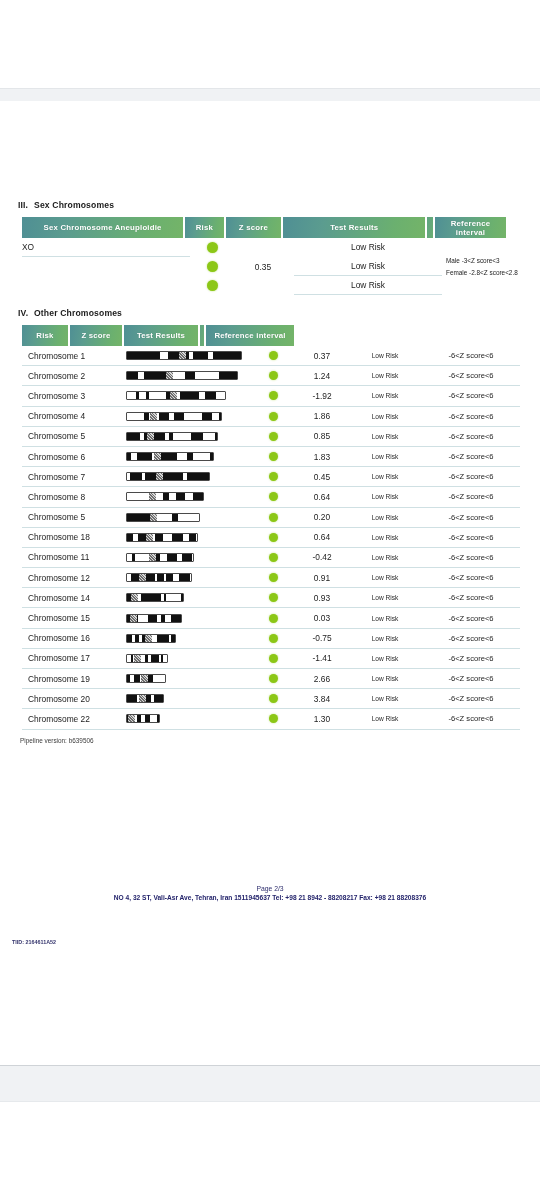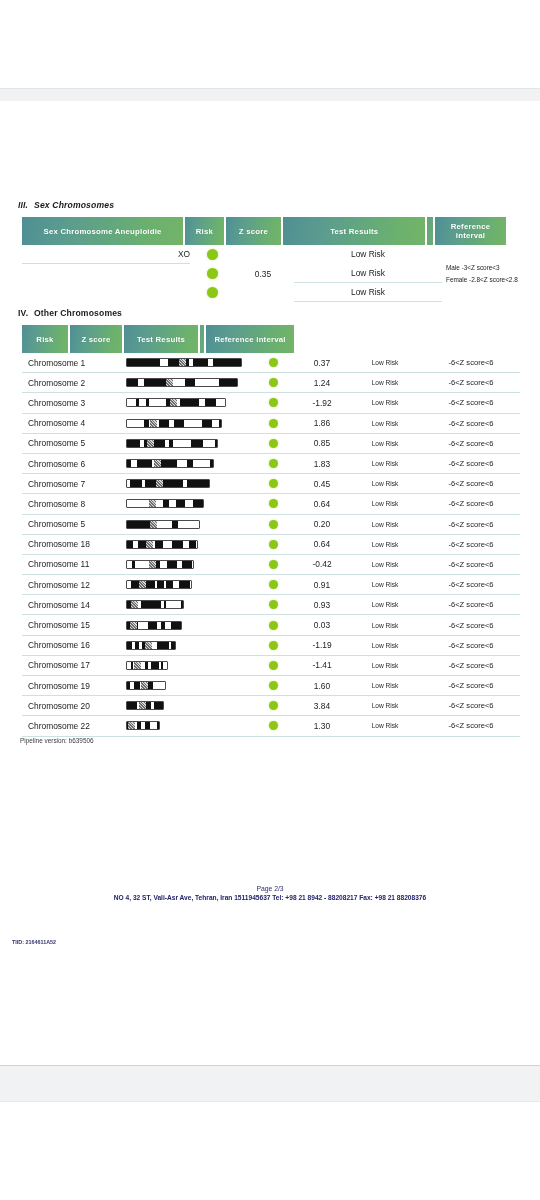--- a/index.html
+++ b/index.html
@@ -23,36 +23,36 @@
   
   .sec-head{
     position:absolute;left:18px;
     font-size:8.6px;font-weight:bold;color:#1b1b1b;letter-spacing:.15px;
     white-space:nowrap;
   }
   .sec-head .num{display:inline-block;min-width:16px;}
 
   
   .tbl{position:absolute;left:22px;width:498px;}
-  .thead{display:flex;height:28px;}
+  .thead{display:flex;height:21px;}
   .th{
     background:linear-gradient(100deg,#4f8f94 0%,#5b9c8f 28%,#63a77e 55%,#6bb06f 78%,#74b468 100%);
     color:#fff;font-size:7.8px;font-weight:bold;letter-spacing:.2px;
     display:flex;align-items:center;justify-content:center;
     margin-right:2px;box-sizing:border-box;text-align:center;
     text-shadow:0 0 1px rgba(0,0,0,.18);
   }
   .th:last-child{margin-right:14px;}
   .th.blank{background:linear-gradient(100deg,#5ea383,#6cae72);}
 
   
   .sex-body{position:relative;}
   .sex-col-name{position:absolute;left:0;width:168px;}
   .sex-row{
-    height:19px;line-height:19px;text-align:right;
+    height:19px;line-height:19px;text-align:left;
     font-size:8.4px;color:#1c1c1c;border-bottom:1px solid #cfe0e3;
     box-sizing:border-box;
   }
   .sex-col-risk{position:absolute;left:170px;width:40px;}
   .risk-cell{height:19px;display:flex;align-items:center;justify-content:center;}
   .dot{width:11px;height:11px;border-radius:50%;background:#8cc717;
        box-shadow:0 0 2px rgba(140,199,23,.55);display:block;}
   .dot.sm{width:9px;height:9px;}
   .sex-col-z{position:absolute;left:212px;width:58px;
              height:57px;display:flex;align-items:center;justify-content:center;
@@ -90,21 +90,21 @@
 </head>
 <body>
 
 <div class="viewport">
 
   <div class="band top"></div>
   <div class="band bottom"></div>
 
   <div class="page">
 
-    <div class="sec-head" style="top:99px;font-style:italic;">
+    <div class="sec-head" style="top:99px;">
       <span class="num">III.</span><span>Sex Chromosomes</span>
     </div>
 
     <div class="tbl" style="top:116px;">
       <div class="thead">
         <div class="th" style="width:168px">Sex Chromosome Aneuploidie</div>
         <div class="th" style="width:40px">Risk</div>
         <div class="th" style="width:58px">Z score</div>
         <div class="th" style="width:148px">Test Results</div>
         <div class="th blank" style="width:6px"></div>
@@ -351,21 +351,21 @@
           <div class="oc-row">
             <div class="c-name">Chromosome 16</div>
             <div class="c-ideo">
               <div class="ideo" style="width: 50px; background-image: linear-gradient(90deg, rgb(17, 17, 17) 0%, rgb(17, 17, 17) 11%, rgb(255, 255, 255) 11%, rgb(255, 255, 255) 17.3%, rgb(17, 17, 17) 17.3%, rgb(17, 17, 17) 24.5%, rgb(255, 255, 255) 24.5%, rgb(255, 255, 255) 31.1%, rgb(17, 17, 17) 31.1%, rgb(17, 17, 17) 41.8%, rgb(17, 17, 17) 41.8%, rgb(17, 17, 17) 47.4%, rgb(255, 255, 255) 47.4%, rgb(255, 255, 255) 50.6%, rgb(255, 255, 255) 50.6%, rgb(255, 255, 255) 62%, rgb(17, 17, 17) 62%, rgb(17, 17, 17) 69.6%, rgb(17, 17, 17) 69.6%, rgb(17, 17, 17) 76.6%, rgb(17, 17, 17) 76.6%, rgb(17, 17, 17) 87.5%, rgb(255, 255, 255) 87.5%, rgb(255, 255, 255) 92.7%, rgb(17, 17, 17) 92.7%, rgb(17, 17, 17) 100%);">
                 <div class="cen" style="left: calc(44% - 3px);"></div>
               </div>
             </div>
             <div class="c-risk">
               <span class="dot sm"></span>
             </div>
-            <div class="c-z">-1.19</div>
+            <div class="c-z">-0.75</div>
             <div class="c-tr">Low Risk</div>
             <div class="c-ref">-6&lt;Z score&lt;6</div>
           </div>
           <div class="oc-row">
             <div class="c-name">Chromosome 17</div>
             <div class="c-ideo">
               <div class="ideo" style="width: 42px; background-image: linear-gradient(90deg, rgb(255, 255, 255) 0%, rgb(255, 255, 255) 9.7%, rgb(17, 17, 17) 9.7%, rgb(17, 17, 17) 14%, rgb(255, 255, 255) 14%, rgb(255, 255, 255) 19.7%, rgb(17, 17, 17) 19.7%, rgb(17, 17, 17) 24.3%, rgb(17, 17, 17) 24.3%, rgb(17, 17, 17) 35.7%, rgb(255, 255, 255) 35.7%, rgb(255, 255, 255) 39.8%, rgb(255, 255, 255) 39.8%, rgb(255, 255, 255) 45.5%, rgb(17, 17, 17) 45.5%, rgb(17, 17, 17) 51.4%, rgb(255, 255, 255) 51.4%, rgb(255, 255, 255) 60.5%, rgb(17, 17, 17) 60.5%, rgb(17, 17, 17) 66.4%, rgb(17, 17, 17) 66.4%, rgb(17, 17, 17) 74.7%, rgb(17, 17, 17) 74.7%, rgb(17, 17, 17) 79.1%, rgb(255, 255, 255) 79.1%, rgb(255, 255, 255) 84.7%, rgb(17, 17, 17) 84.7%, rgb(17, 17, 17) 90.1%, rgb(255, 255, 255) 90.1%, rgb(255, 255, 255) 100%);">
                 <div class="cen" style="left: calc(26% - 3px);"></div>
               </div>
             </div>
@@ -379,21 +379,21 @@
           <div class="oc-row">
             <div class="c-name">Chromosome 19</div>
             <div class="c-ideo">
               <div class="ideo" style="width: 40px; background-image: linear-gradient(90deg, rgb(17, 17, 17) 0%, rgb(17, 17, 17) 8.3%, rgb(255, 255, 255) 8.3%, rgb(255, 255, 255) 19.7%, rgb(17, 17, 17) 19.7%, rgb(17, 17, 17) 23.8%, rgb(17, 17, 17) 23.8%, rgb(17, 17, 17) 35.5%, rgb(255, 255, 255) 35.5%, rgb(255, 255, 255) 38.7%, rgb(255, 255, 255) 38.7%, rgb(255, 255, 255) 50.2%, rgb(17, 17, 17) 50.2%, rgb(17, 17, 17) 58.5%, rgb(17, 17, 17) 58.5%, rgb(17, 17, 17) 67.8%, rgb(255, 255, 255) 67.8%, rgb(255, 255, 255) 78.4%, rgb(255, 255, 255) 78.4%, rgb(255, 255, 255) 83.2%, rgb(255, 255, 255) 83.2%, rgb(255, 255, 255) 88.9%, rgb(255, 255, 255) 88.9%, rgb(255, 255, 255) 92.5%, rgb(255, 255, 255) 92.5%, rgb(255, 255, 255) 100%);">
                 <div class="cen" style="left: calc(46% - 3px);"></div>
               </div>
             </div>
             <div class="c-risk">
               <span class="dot sm"></span>
             </div>
-            <div class="c-z">1.60</div>
+            <div class="c-z">2.66</div>
             <div class="c-tr">Low Risk</div>
             <div class="c-ref">-6&lt;Z score&lt;6</div>
           </div>
           <div class="oc-row">
             <div class="c-name">Chromosome 20</div>
             <div class="c-ideo">
               <div class="ideo" style="width: 38px; background-image: linear-gradient(90deg, rgb(17, 17, 17) 0%, rgb(17, 17, 17) 7%, rgb(17, 17, 17) 7%, rgb(17, 17, 17) 16.4%, rgb(17, 17, 17) 16.4%, rgb(17, 17, 17) 28%, rgb(255, 255, 255) 28%, rgb(255, 255, 255) 37.7%, rgb(17, 17, 17) 37.7%, rgb(17, 17, 17) 41.7%, rgb(255, 255, 255) 41.7%, rgb(255, 255, 255) 51.6%, rgb(17, 17, 17) 51.6%, rgb(17, 17, 17) 62.5%, rgb(17, 17, 17) 62.5%, rgb(17, 17, 17) 66.2%, rgb(255, 255, 255) 66.2%, rgb(255, 255, 255) 69.3%, rgb(255, 255, 255) 69.3%, rgb(255, 255, 255) 73%, rgb(255, 255, 255) 73%, rgb(255, 255, 255) 76%, rgb(17, 17, 17) 76%, rgb(17, 17, 17) 87.9%, rgb(17, 17, 17) 87.9%, rgb(17, 17, 17) 91.3%, rgb(17, 17, 17) 91.3%, rgb(17, 17, 17) 100%);">
                 <div class="cen" style="left: calc(42% - 3px);"></div>
               </div>
             </div>

